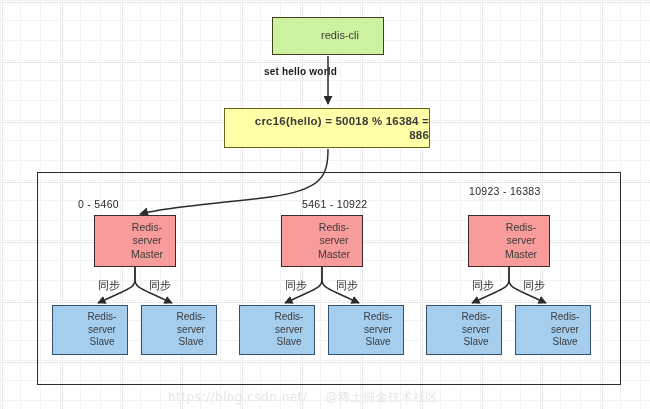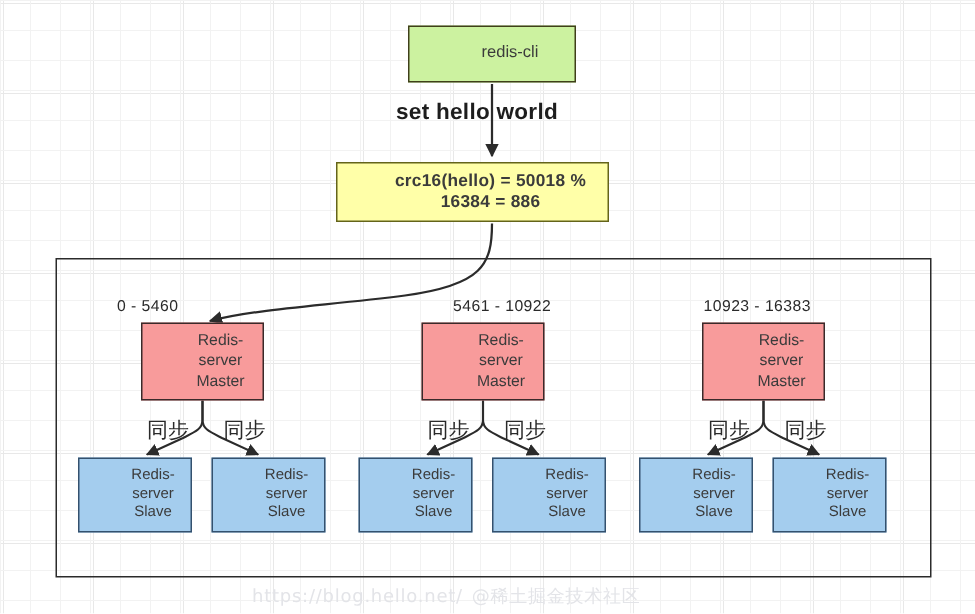--- a/index.html
+++ b/index.html
@@ -42,26 +42,27 @@
   }
   .node-cli {
     left: 272px; top: 17px;
     width: 112px; height: 38px;
     background: #ccf2a0;
     border: 1.6px solid #3f3f1a;
     font-size: 11px;
   }
   .node-hash {
     left: 224px; top: 108px;
-    width: 182px; height: 40px;
+    width: 206px; height: 40px;
     background: #ffffa8;
     border: 1.6px solid #64641a;
     font-size: 11.5px;
     font-weight: bold;
     letter-spacing: .2px;
+    text-align: right;
   }
   .master {
     width: 82px; height: 52px;
     background: #f89b9b;
     border: 1.8px solid #3a2a2a;
     font-size: 10.5px;
   }
   .slave {
     width: 76px; height: 50px;
     background: #a4cdee;
@@ -71,28 +72,28 @@
   .slot-label {
     position: absolute;
     font-size: 10.5px;
     font-weight: normal;
     color: #2a2a2a;
     white-space: nowrap;
     letter-spacing: .3px;
   }
   .edge-label {
     position: absolute;
-    font-size: 14px;
+    font-size: 11px;
     color: #2a2a2a;
     white-space: nowrap;
   }
   .cmd-label {
     position: absolute;
     left: 264px; top: 66px;
-    font-size: 15px;
+    font-size: 10px;
     font-weight: bold;
     color: #1d1d1d;
     white-space: nowrap;
     letter-spacing: .2px;
   }
   .cluster-box {
     position: absolute;
     left: 37px; top: 172px;
     width: 582px; height: 211px;
     border: 1.8px solid #2b2b2b;
@@ -100,21 +101,21 @@
   }
   .watermark {
     position: absolute;
     left: 168px; top: 389px;
     font-size: 12px;
     color: #e3e4e8;
     white-space: nowrap;
     letter-spacing: .5px;
     font-family: "DejaVu Sans", sans-serif;
   }
-  .wm-badge { margin-left: 6px; }
+  .wm-badge { margin-left: 18px; }
 </style>
 </head>
 <body>
 
 <div id="canvas">
 
   <svg id="svg-layer" viewBox="0 0 650 409" xmlns="http://www.w3.org/2000/svg">
     <defs>
       <marker id="arrow" viewBox="0 0 10 10" refX="9" refY="5" markerWidth="6" markerHeight="6" orient="auto-start-reverse">
         <path d="M 0 0 L 10 5 L 0 10 z" fill="#2b2b2b"></path>
@@ -174,34 +175,34 @@
   <div class="edge-label" style="left:336px; top:278px;">同步</div>
 
   <div class="node slave" style="left:239px; top:305px;">
     <span><span>Redis-server</span><br><span>Slave</span></span>
   </div>
 
   <div class="node slave" style="left:328px; top:305px;">
     <span><span>Redis-server</span><br><span>Slave</span></span>
   </div>
 
-  <div class="slot-label" style="left:469px; top:198px;">10923 - 16383</div>
+  <div class="slot-label" style="left:469px; top:185px;">10923 - 16383</div>
 
   <div class="node master" style="left:468px; top:215px;">
     <span><span>Redis-server</span><br><span>Master</span></span>
   </div>
 
   <div class="edge-label" style="left:472px; top:278px;">同步</div>
   <div class="edge-label" style="left:523px; top:278px;">同步</div>
 
   <div class="node slave" style="left:426px; top:305px;">
     <span><span>Redis-server</span><br><span>Slave</span></span>
   </div>
 
   <div class="node slave" style="left:515px; top:305px;">
     <span><span>Redis-server</span><br><span>Slave</span></span>
   </div>
 
   <div class="watermark">
-    <span>https://blog.hello.net/</span><span class="wm-badge">@稀土掘金技术社区</span>
+    <span>https://blog.csdn.net/</span><span class="wm-badge">@稀土掘金技术社区</span>
   </div>
 
 </div>
 
 </body></html>

